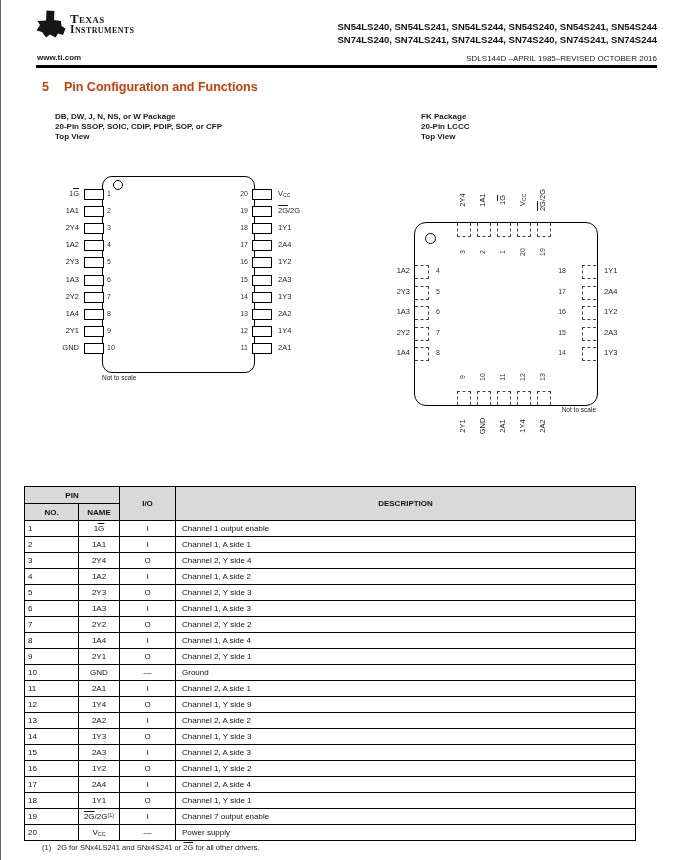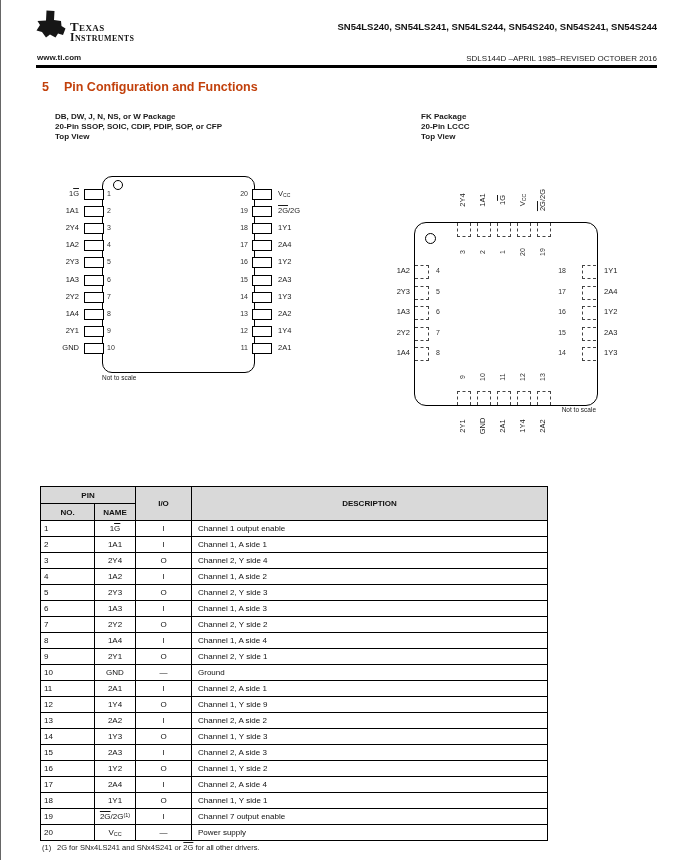--- a/index.html
+++ b/index.html
@@ -2,21 +2,21 @@
 <html><head>
 <meta charset="utf-8">
 <style>
   html,body{margin:0;padding:0;background:#888;}
   .page{position:relative;width:692px;height:860px;background:#ffffff;
         font-family:"Liberation Sans",sans-serif;color:#1a1a1a;overflow:hidden;}
   .edge{position:absolute;left:0;top:0;width:1px;height:860px;background:#666;}
   
   .logo{position:absolute;left:36px;top:9px;display:flex;align-items:flex-start;}
   .logo svg{width:30px;height:30px;}
-  .logo-text{margin-left:4px;margin-top:12px;font-family:"Liberation Serif",serif;
+  .logo-text{margin-left:4px;margin-top:4px;font-family:"Liberation Serif",serif;
              font-variant:small-caps;font-weight:600;line-height:11px;color:#161616;letter-spacing:.4px;}
   .lt1{font-size:13px;} .lt2{font-size:11.5px;}
   .partnos{position:absolute;right:35px;top:21px;text-align:left;font-weight:bold;
            font-size:9.5px;line-height:12.5px;color:#111;}
   .website{position:absolute;left:37px;top:53px;font-size:8px;font-weight:bold;}
   .docinfo{position:absolute;right:35px;top:54px;font-size:8px;color:#222;}
   .hrule{position:absolute;left:36px;right:35px;top:65px;height:2.6px;background:#000;}
   .section{position:absolute;left:42px;top:80px;font-size:12.5px;font-weight:bold;color:#c2410c;}
   .section .snum{margin-right:15px;}
   
@@ -51,21 +51,21 @@
   .rot{position:absolute;height:12px;text-align:center;transform:rotate(-90deg);line-height:12px;}
   .rotl{width:36px;font-size:7.5px;}
   .rotn{width:20px;font-size:7px;color:#333;}
   .fll{left:372px;width:38px;text-align:right;}
   .fln{left:436px;}
   .frn{left:544px;width:22px;text-align:right;}
   .frl{left:604px;}
   
   .tbl-title{position:absolute;left:40px;width:612px;top:473px;text-align:center;
              font-size:9.5px;font-weight:bold;}
-  table.pins{position:absolute;left:40px;top:486px;width:508px;border-collapse:collapse;
+  table.pins{position:absolute;left:24px;top:486px;width:612px;border-collapse:collapse;
              border:1.5px solid #000;font-size:8px;color:#111;table-layout:fixed;}
   table.pins th{background:#d9d9d9;border:1px solid #000;font-size:8px;font-weight:bold;
                 text-align:center;padding:0;height:16px;}
   table.pins td{border:1px solid #000;height:15px;padding:0 3px;}
   .c-no{text-align:left;} .c-name{text-align:center;} .c-io{text-align:center;}
   .c-desc{text-align:left;padding-left:6px !important;}
   .ov{text-decoration:overline;}
   sub{font-size:68%;vertical-align:-12%;}
   sup{font-size:68%;vertical-align:32%;}
   .footnote{position:absolute;left:42px;top:843px;font-size:7.5px;color:#222;}
@@ -80,20 +80,21 @@
     <svg viewBox="0 0 60 56">
       <path fill="#161616" d="M21 1 L37 2 L36 20 L50 22 L51 32 L59 37 L54 50 L44 47 L39 55 L28 49 L20 55 L12 44 L1 41 L8 30 L3 22 L20 21 Z"></path>
     </svg>
     <div class="logo-text">
       <div class="lt1">Texas</div>
       <div class="lt2">Instruments</div>
     </div>
   </div>
   <div class="partnos">
     <div>SN54LS240, SN54LS241, SN54LS244, SN54S240, SN54S241, SN54S244</div>
+    <div>SN74LS240, SN74LS241, SN74LS244, SN74S240, SN74S241, SN74S244</div>
   </div>
   <div class="website">www.ti.com</div>
   <div class="docinfo">SDLS144D –APRIL 1985–REVISED OCTOBER 2016</div>
   <div class="hrule"></div>
 
   <div class="section">
     <span class="snum">5</span><span>Pin Configuration and Functions</span>
   </div>
 
   <div class="cap cap-dip">

